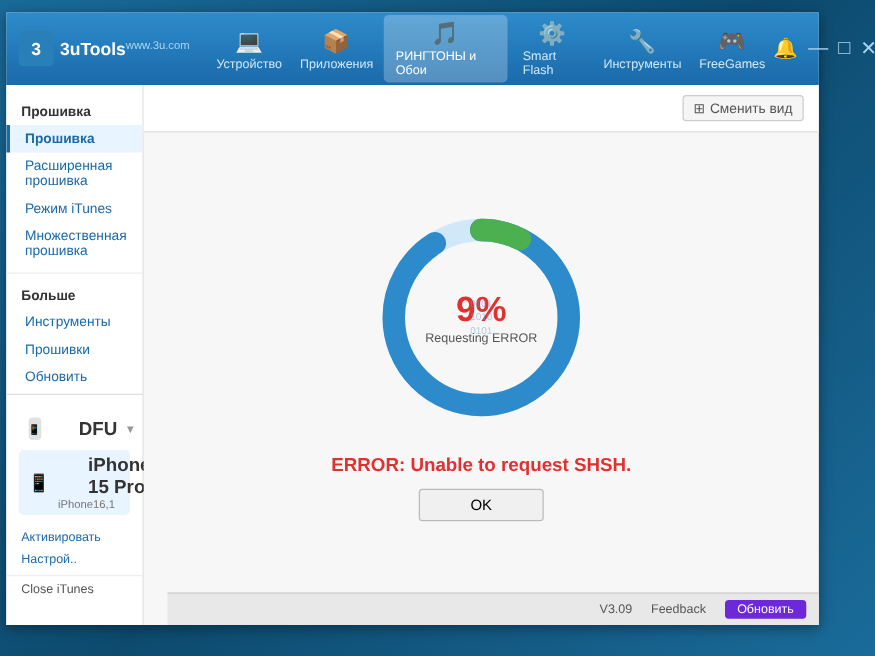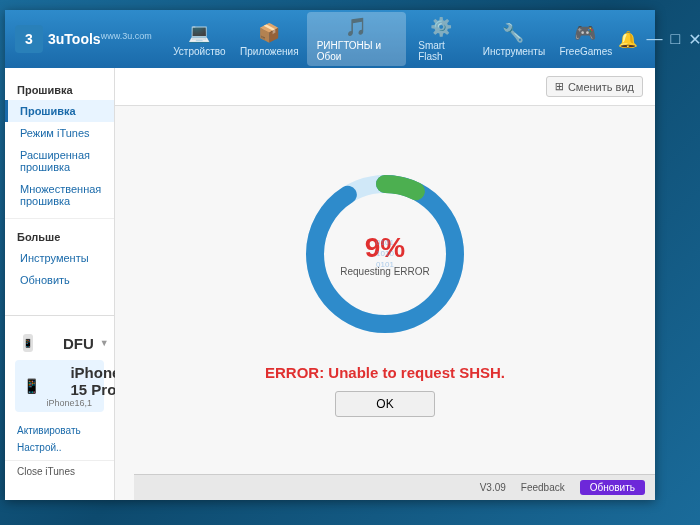--- a/index.html
+++ b/index.html
@@ -413,32 +413,35 @@
   </div>
 
   <div class="content-area">
 
     <div class="sidebar">
       <div class="sidebar-section-title">Прошивка</div>
       <div class="sidebar-item active">
         <span>Прошивка</span>
       </div>
       <div class="sidebar-item">
+        <span>Расширенная прошивка</span>
+      </div>
+      <div class="sidebar-item">
         <span>Режим iTunes</span>
-      </div>
-      <div class="sidebar-item">
-        <span>Расширенная прошивка</span>
       </div>
       <div class="sidebar-item">
         <span>Множественная прошивка</span>
       </div>
       <div class="sidebar-divider"></div>
       <div class="sidebar-section-title">Больше</div>
       <div class="sidebar-item">
         <span>Инструменты</span>
+      </div>
+      <div class="sidebar-item">
+        <span>Прошивки</span>
       </div>
       <div class="sidebar-item">
         <span>Обновить</span>
       </div>
 
       <div class="sidebar-bottom">
         <div class="sidebar-device-section">
           <div class="dfu-badge">
             <span class="dfu-icon">📱</span>
             <span class="device-label">DFU</span>

